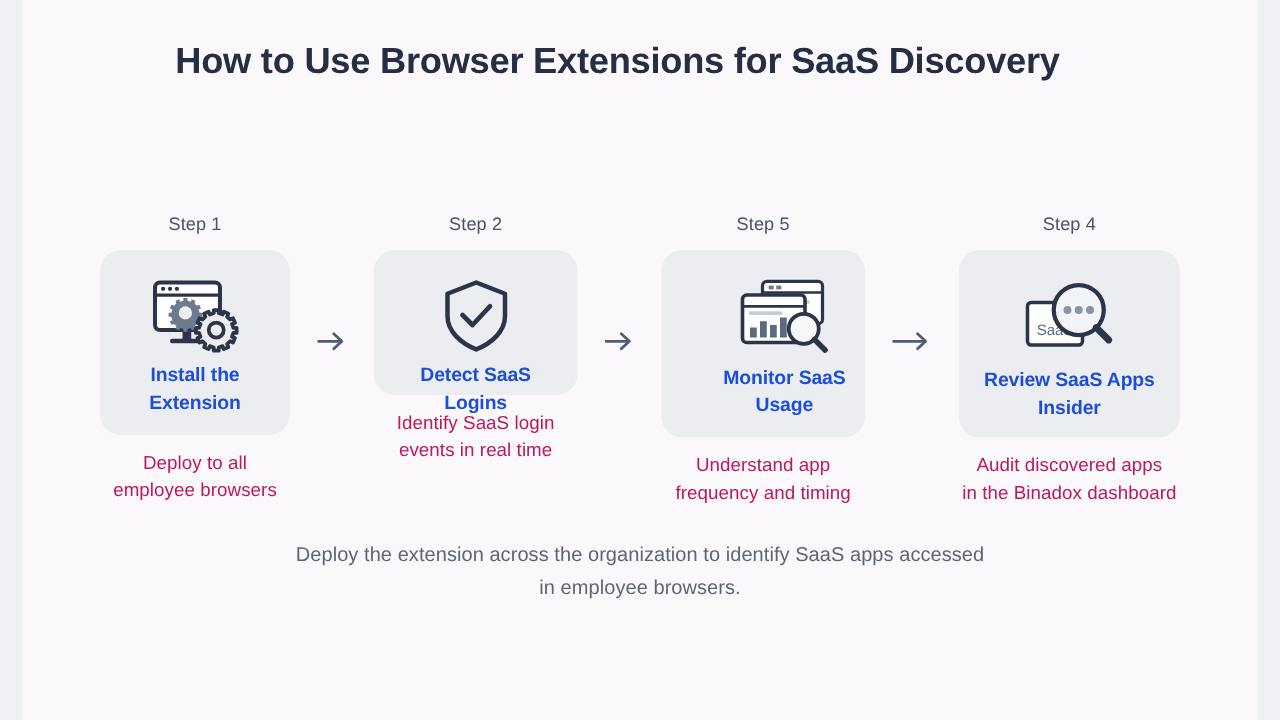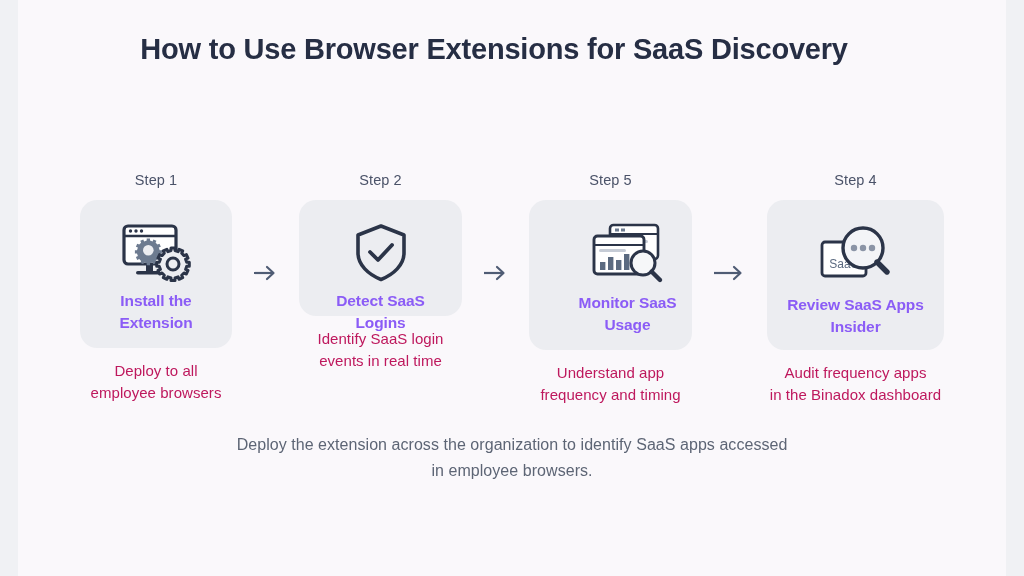--- a/index.html
+++ b/index.html
@@ -65,21 +65,21 @@
   .card-icon {
     height: 74px;
     display: flex;
     align-items: center;
     justify-content: center;
     margin-bottom: 6px;
   }
   .card-title {
     font-size: 15.5px;
     font-weight: bold;
-    color: #8b5cf6;
+    color: #1d4ed8;
     text-align: center;
     line-height: 1.42;
     letter-spacing: -0.1px;
   }
   .card-desc {
     margin-top: 12px;
     font-size: 15px;
     color: #be185d;
     text-align: center;
     line-height: 1.46;
@@ -252,21 +252,21 @@
             <circle cx="54" cy="26" r="3.2" fill="#8b94a6"></circle>
             <line x1="59" y1="40" x2="69" y2="50" stroke="#2b3448" stroke-width="5.4" stroke-linecap="round"></line>
           </svg>
         </div>
         <div class="card-title">
           <span>Review SaaS Apps</span><br>
           <span>Insider</span>
         </div>
       </div>
       <div class="card-desc">
-        <span>Audit frequency apps</span><br>
+        <span>Audit discovered apps</span><br>
         <span>in the Binadox dashboard</span>
       </div>
     </div>
 
   </div>
 
   <div id="caption">
     <span>Deploy the extension across the organization to identify SaaS apps accessed</span><br>
     <span>in employee browsers.</span>
   </div>

